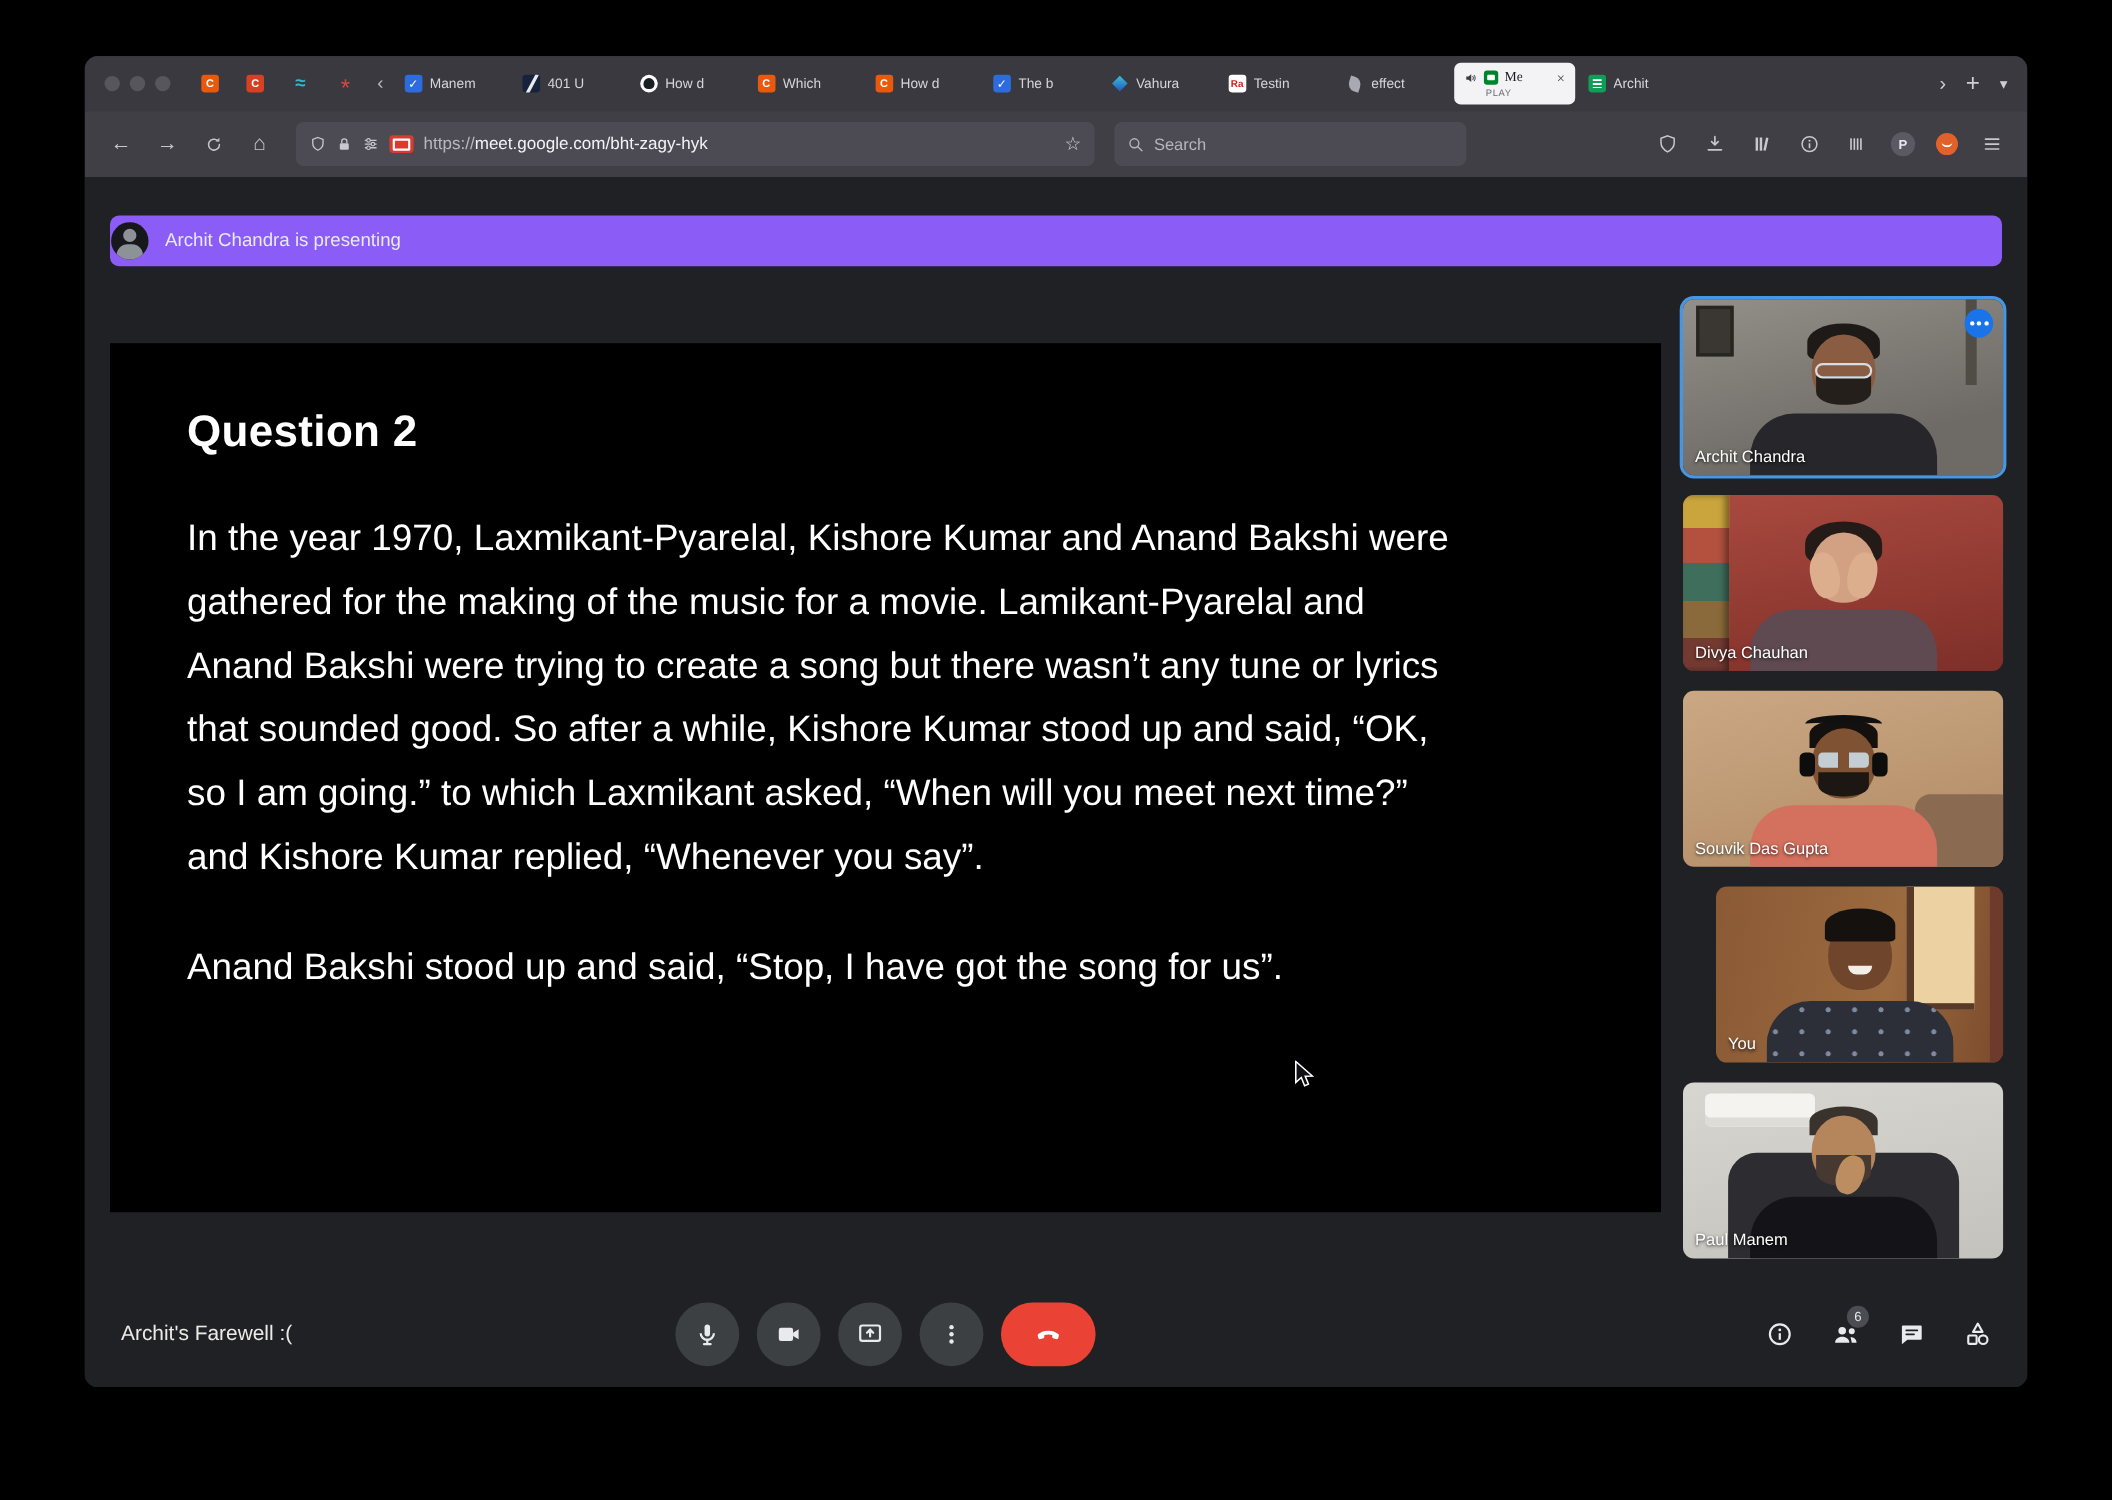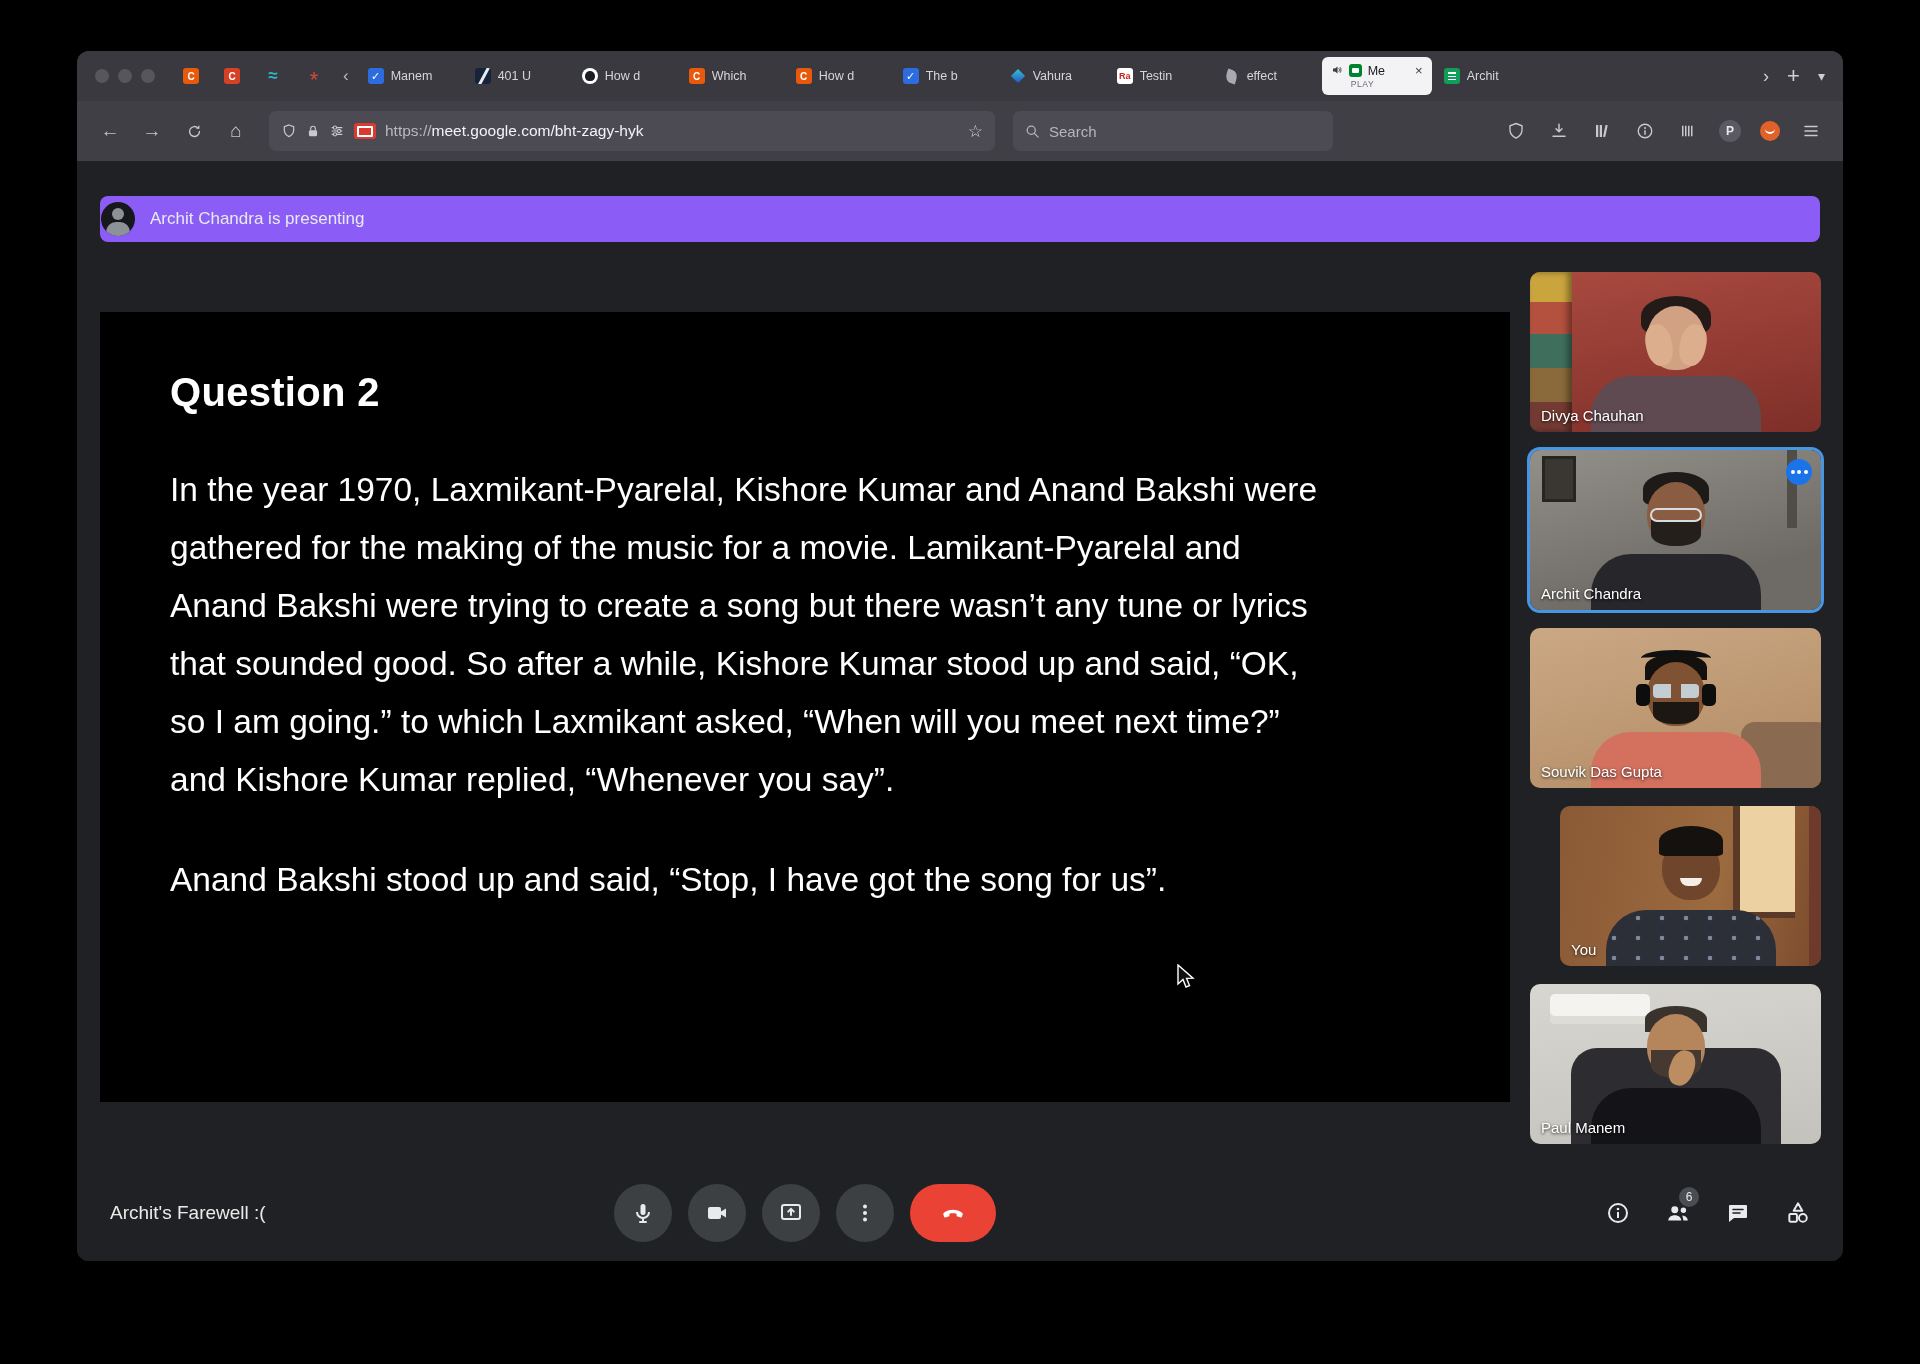--- a/index.html
+++ b/index.html
@@ -18,21 +18,21 @@
   .traffic .dot { width:14px; height:14px; border-radius:50%; background:#57565c; }
   .pin-tab { width:38px; height:36px; border-radius:6px; display:flex; align-items:center;
     justify-content:center; flex:none; }
   .tab-scroll { color:#b9b8bf; font-size:17px; padding:0 7px; flex:none; }
   .tab { width:104px; height:38px; border-radius:6px; display:flex; align-items:center;
     gap:7px; padding:0 9px; color:#d6d5da; font-size:12.5px; overflow:hidden;
     white-space:nowrap; flex:none; }
   .tab-label { overflow:hidden; }
   .tab.active { width:110px; background:#f3f2f5; color:#1b1a21; flex-direction:column;
     align-items:stretch; justify-content:center; gap:1px; padding:4px 9px; }
-  .tab.active .row1 { display:flex; align-items:flex-start; gap:6px; }
+  .tab.active .row1 { display:flex; align-items:center; gap:6px;font-family:Liberation Serif, serif; }
   .tab.active .sub { font-size:8.5px; letter-spacing:.6px; color:#6a6974; padding-left:20px; }
   .tab-close { margin-left:auto; color:#3c3b44; font-size:13px; line-height:1; }
   .strip-right { margin-left:auto; display:flex; align-items:center; gap:18px;
     color:#cfced4; font-size:18px; padding-right:8px; }
 
   
   .fav { width:16px; height:16px; border-radius:3px; flex:none; display:flex;
     align-items:center; justify-content:center; font-size:10px; font-weight:bold; color:#fff; }
   .fav-c { background:#e8590c; }
   .fav-c2 { background:#d64123; }
@@ -398,46 +398,46 @@
     </div>
 
     <div class="slide">
       <h1>Question 2</h1>
       <p>In the year 1970, Laxmikant-Pyarelal, Kishore Kumar and Anand Bakshi were gathered for the making of the music for a movie. Lamikant-Pyarelal and Anand Bakshi were trying to create a song but there wasn’t any tune or lyrics that sounded good. So after a while, Kishore Kumar stood up and said, “OK, so I am going.” to which Laxmikant asked, “When will you meet next time?” and Kishore Kumar replied, “Whenever you say”.</p>
       <p>Anand Bakshi stood up and said, “Stop, I have got the song for us”.</p>
     </div>
 
     <div class="sidebar">
 
-      <div class="tile t2">
-        <span class="deco deco-shelf"></span>
-        <span class="hair"></span>
-        <span class="head"></span>
-        <span class="hand"></span>
-        <span class="hand r"></span>
-        <span class="torso"></span>
-        <span class="pname">Divya Chauhan</span>
-      </div>
-
       <div class="tile t1 active">
         <span class="deco deco-frame"></span>
         <span class="deco deco-door"></span>
         <span class="hair"></span>
         <span class="head"></span>
         <span class="beard"></span>
         <span class="glasses"></span>
         <span class="torso"></span>
         <span class="audio-badge">
             <i></i>
             <i></i>
             <i></i>
           </span>
         <span class="pname">Archit Chandra</span>
       </div>
 
+      <div class="tile t2">
+        <span class="deco deco-shelf"></span>
+        <span class="hair"></span>
+        <span class="head"></span>
+        <span class="hand"></span>
+        <span class="hand r"></span>
+        <span class="torso"></span>
+        <span class="pname">Divya Chauhan</span>
+      </div>
+
       <div class="tile t3">
         <span class="deco deco-couch"></span>
         <span class="hair"></span>
         <span class="head"></span>
         <span class="band"></span>
         <span class="cup l"></span>
         <span class="cup r"></span>
         <span class="glasses"></span>
         <span class="beard"></span>
         <span class="torso"></span>

